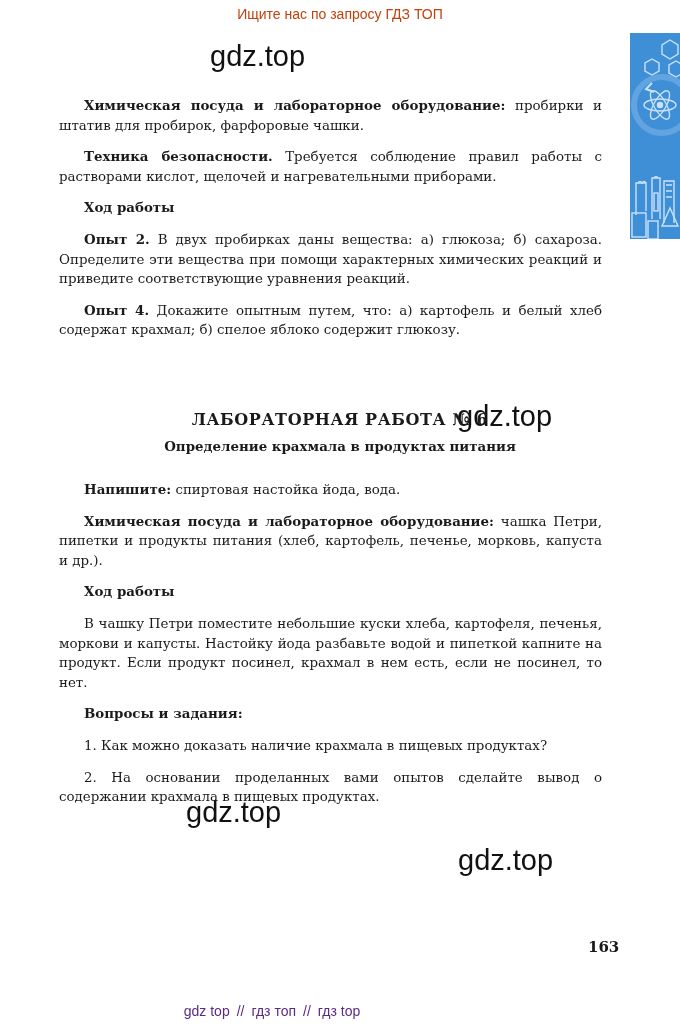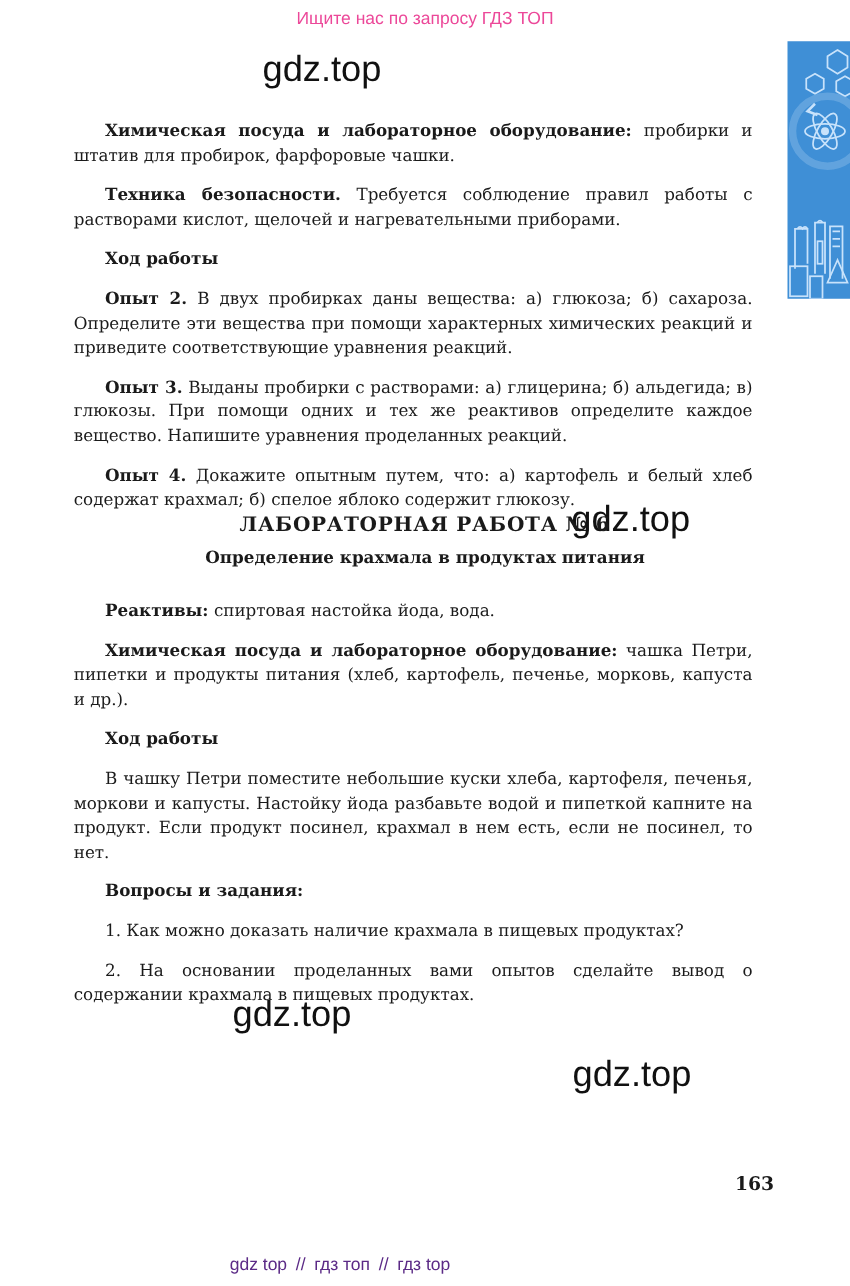--- a/index.html
+++ b/index.html
@@ -16,21 +16,21 @@
       color: #1a1a1a;
     }
     .top-banner {
       position: absolute;
       top: 6px;
       left: 0;
       width: 680px;
       text-align: center;
       font-family: "Liberation Sans", sans-serif;
       font-size: 14px;
-      color: #ec4899;
+      color: #c2410c;
       text-decoration: none;
     }
     .watermark {
       position: absolute;
       font-family: "Liberation Sans", sans-serif;
       font-size: 29px;
       color: #111111;
       letter-spacing: 0px;
       line-height: 1;
     }
@@ -144,29 +144,28 @@
       <rect x="18" y="188" width="10" height="18"></rect>
     </g>
   </svg>
 </div>
 
 <div class="page-text" style="top:84px;">
   <p><b>Химическая посуда и лабораторное оборудование:</b><span> пробирки и штатив для пробирок, фарфоровые чашки.</span></p>
   <p><b>Техника безопасности.</b><span> Требуется соблюдение правил работы с растворами кислот, щелочей и нагревательными приборами.</span></p>
   <p><b>Ход работы</b></p>
   <p><b>Опыт 2.</b><span> В двух пробирках даны вещества: а) глюкоза; б) сахароза. Определите эти вещества при помощи характерных химических реакций и приведите соответствующие уравнения реакций.</span></p>
-  <p><b>Опыт 3.</b><span> Выданы пробирки с растворами: а) глицерина; б) альдегида; в) глюкозы. При помощи одних и тех же реактивов определите каждое вещество. Напишите уравнения проделанных реакций.</span></p>
   <p><b>Опыт 4.</b><span> Докажите опытным путем, что: а) картофель и белый хлеб содержат крахмал; б) спелое яблоко содержит глюкозу.</span></p>
 </div>
 
 <div class="lab-title" style="top:410px;">ЛАБОРАТОРНАЯ РАБОТА № 6</div>
 <div class="lab-subtitle" style="top:438px;">Определение крахмала в продуктах питания</div>
 
 <div class="page-text" style="top:468px;">
-  <p><b>Реактивы:</b><span> спиртовая настойка йода, вода.</span></p>
+  <p><b>Напишите:</b><span> спиртовая настойка йода, вода.</span></p>
   <p><b>Химическая посуда и лабораторное оборудование:</b><span> чашка Петри, пипетки и продукты питания (хлеб, картофель, печенье, морковь, капуста и др.).</span></p>
   <p><b>Ход работы</b></p>
   <p>В чашку Петри поместите небольшие куски хлеба, картофеля, печенья, моркови и капусты. Настойку йода разбавьте водой и пипеткой капните на продукт. Если продукт посинел, крахмал в нем есть, если не посинел, то нет.</p>
   <p><b>Вопросы и задания:</b></p>
   <p>1. Как можно доказать наличие крахмала в пищевых продуктах?</p>
   <p>2. На основании проделанных вами опытов сделайте вывод о содержании крахмала в пищевых продуктах.</p>
 </div>
 
 <div class="page-number">163</div>
 

